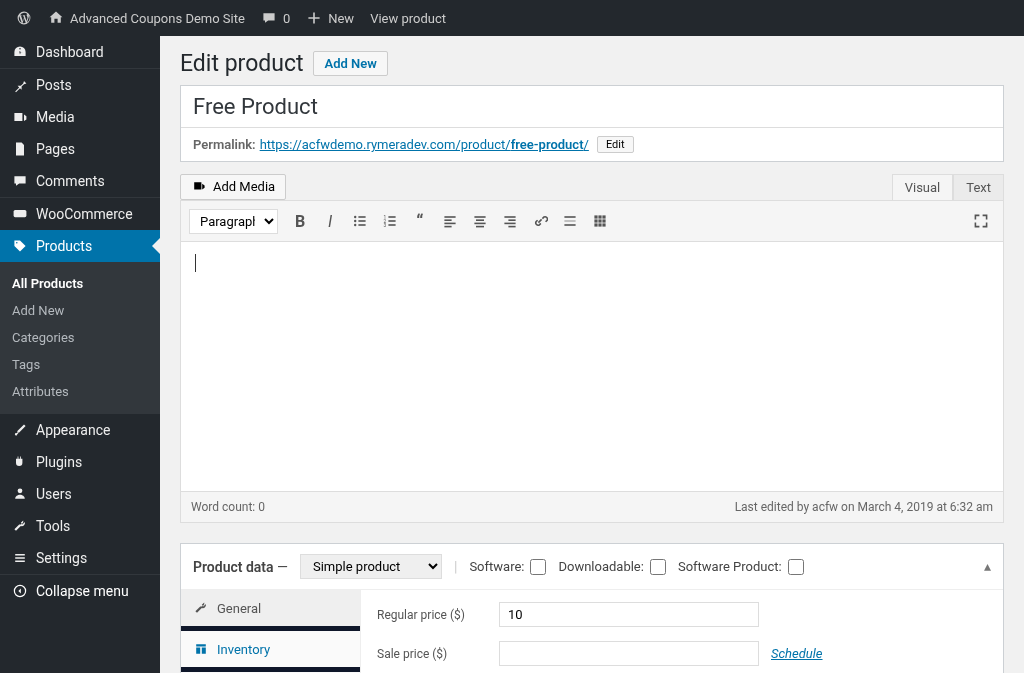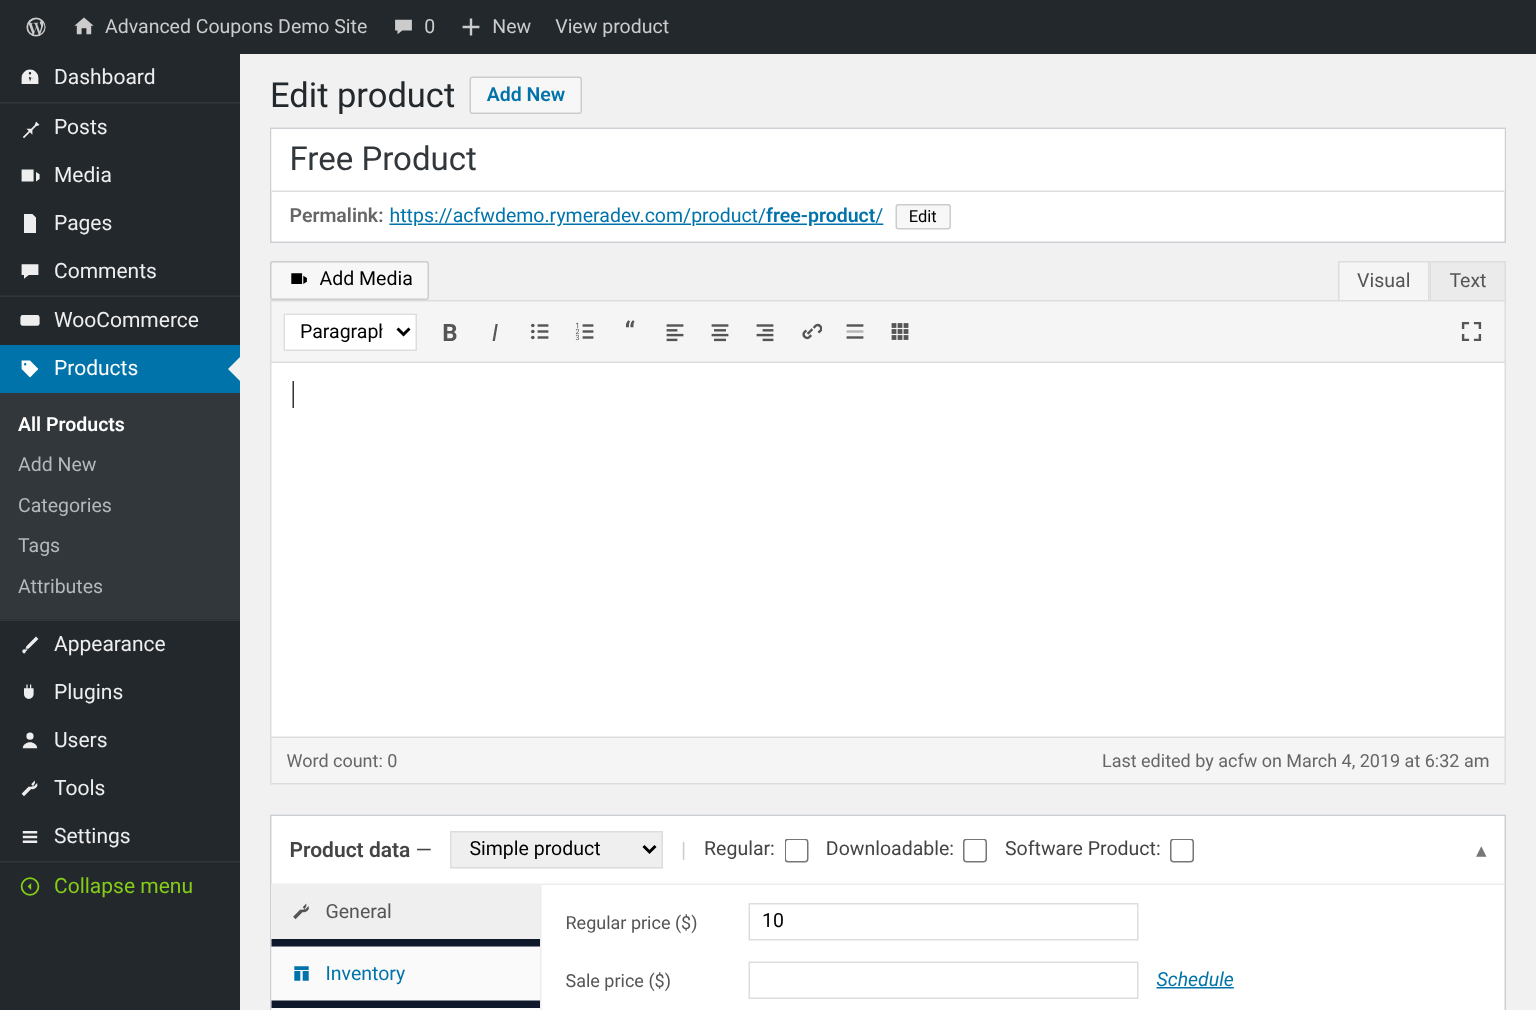--- a/index.html
+++ b/index.html
@@ -165,21 +165,21 @@
         </svg>
       <span>Tools</span>
     </div>
     <div class="sidebar-item">
       <svg class="ico" viewBox="0 0 20 20" fill="currentColor">
           <path d="M4 5h12v2H4zm0 4h12v2H4zm0 4h12v2H4zM6 4v4m8 0v4M8 12v4"></path>
         </svg>
       <span>Settings</span>
     </div>
     <div class="sidebar-sep"></div>
-    <div class="sidebar-item" style="color:#84cc16">
+    <div class="sidebar-item" style="color:#ffffff">
       <svg class="ico" viewBox="0 0 20 20" fill="currentColor">
           <circle cx="10" cy="10" r="7" fill="none" stroke="currentColor" stroke-width="1.5"></circle>
           <path d="M11 7l-3 3 3 3"></path>
         </svg>
       <span>Collapse menu</span>
     </div>
   </div>
 
   <div class="main">
     <div class="page-header">
@@ -305,21 +305,21 @@
       <span><span>Word count: </span><span>0</span></span>
       <span>Last edited by acfw on March 4, 2019 at 6:32 am</span>
     </div>
 
     <div class="pd-box">
       <div class="pd-header">
         <span><strong>Product data</strong><span> — </span></span>
         <select class="pd-select"><option>Simple product</option></select>
         <span style="color:#ccc">|</span>
         <label class="pd-check">
-            <span>Regular:</span>
+            <span>Software:</span>
             <input type="checkbox" style="">
           </label>
         <label class="pd-check">
             <span>Downloadable:</span>
             <input type="checkbox" style="">
           </label>
         <label class="pd-check">
             <span>Software Product:</span>
             <input type="checkbox" style="">
           </label>

